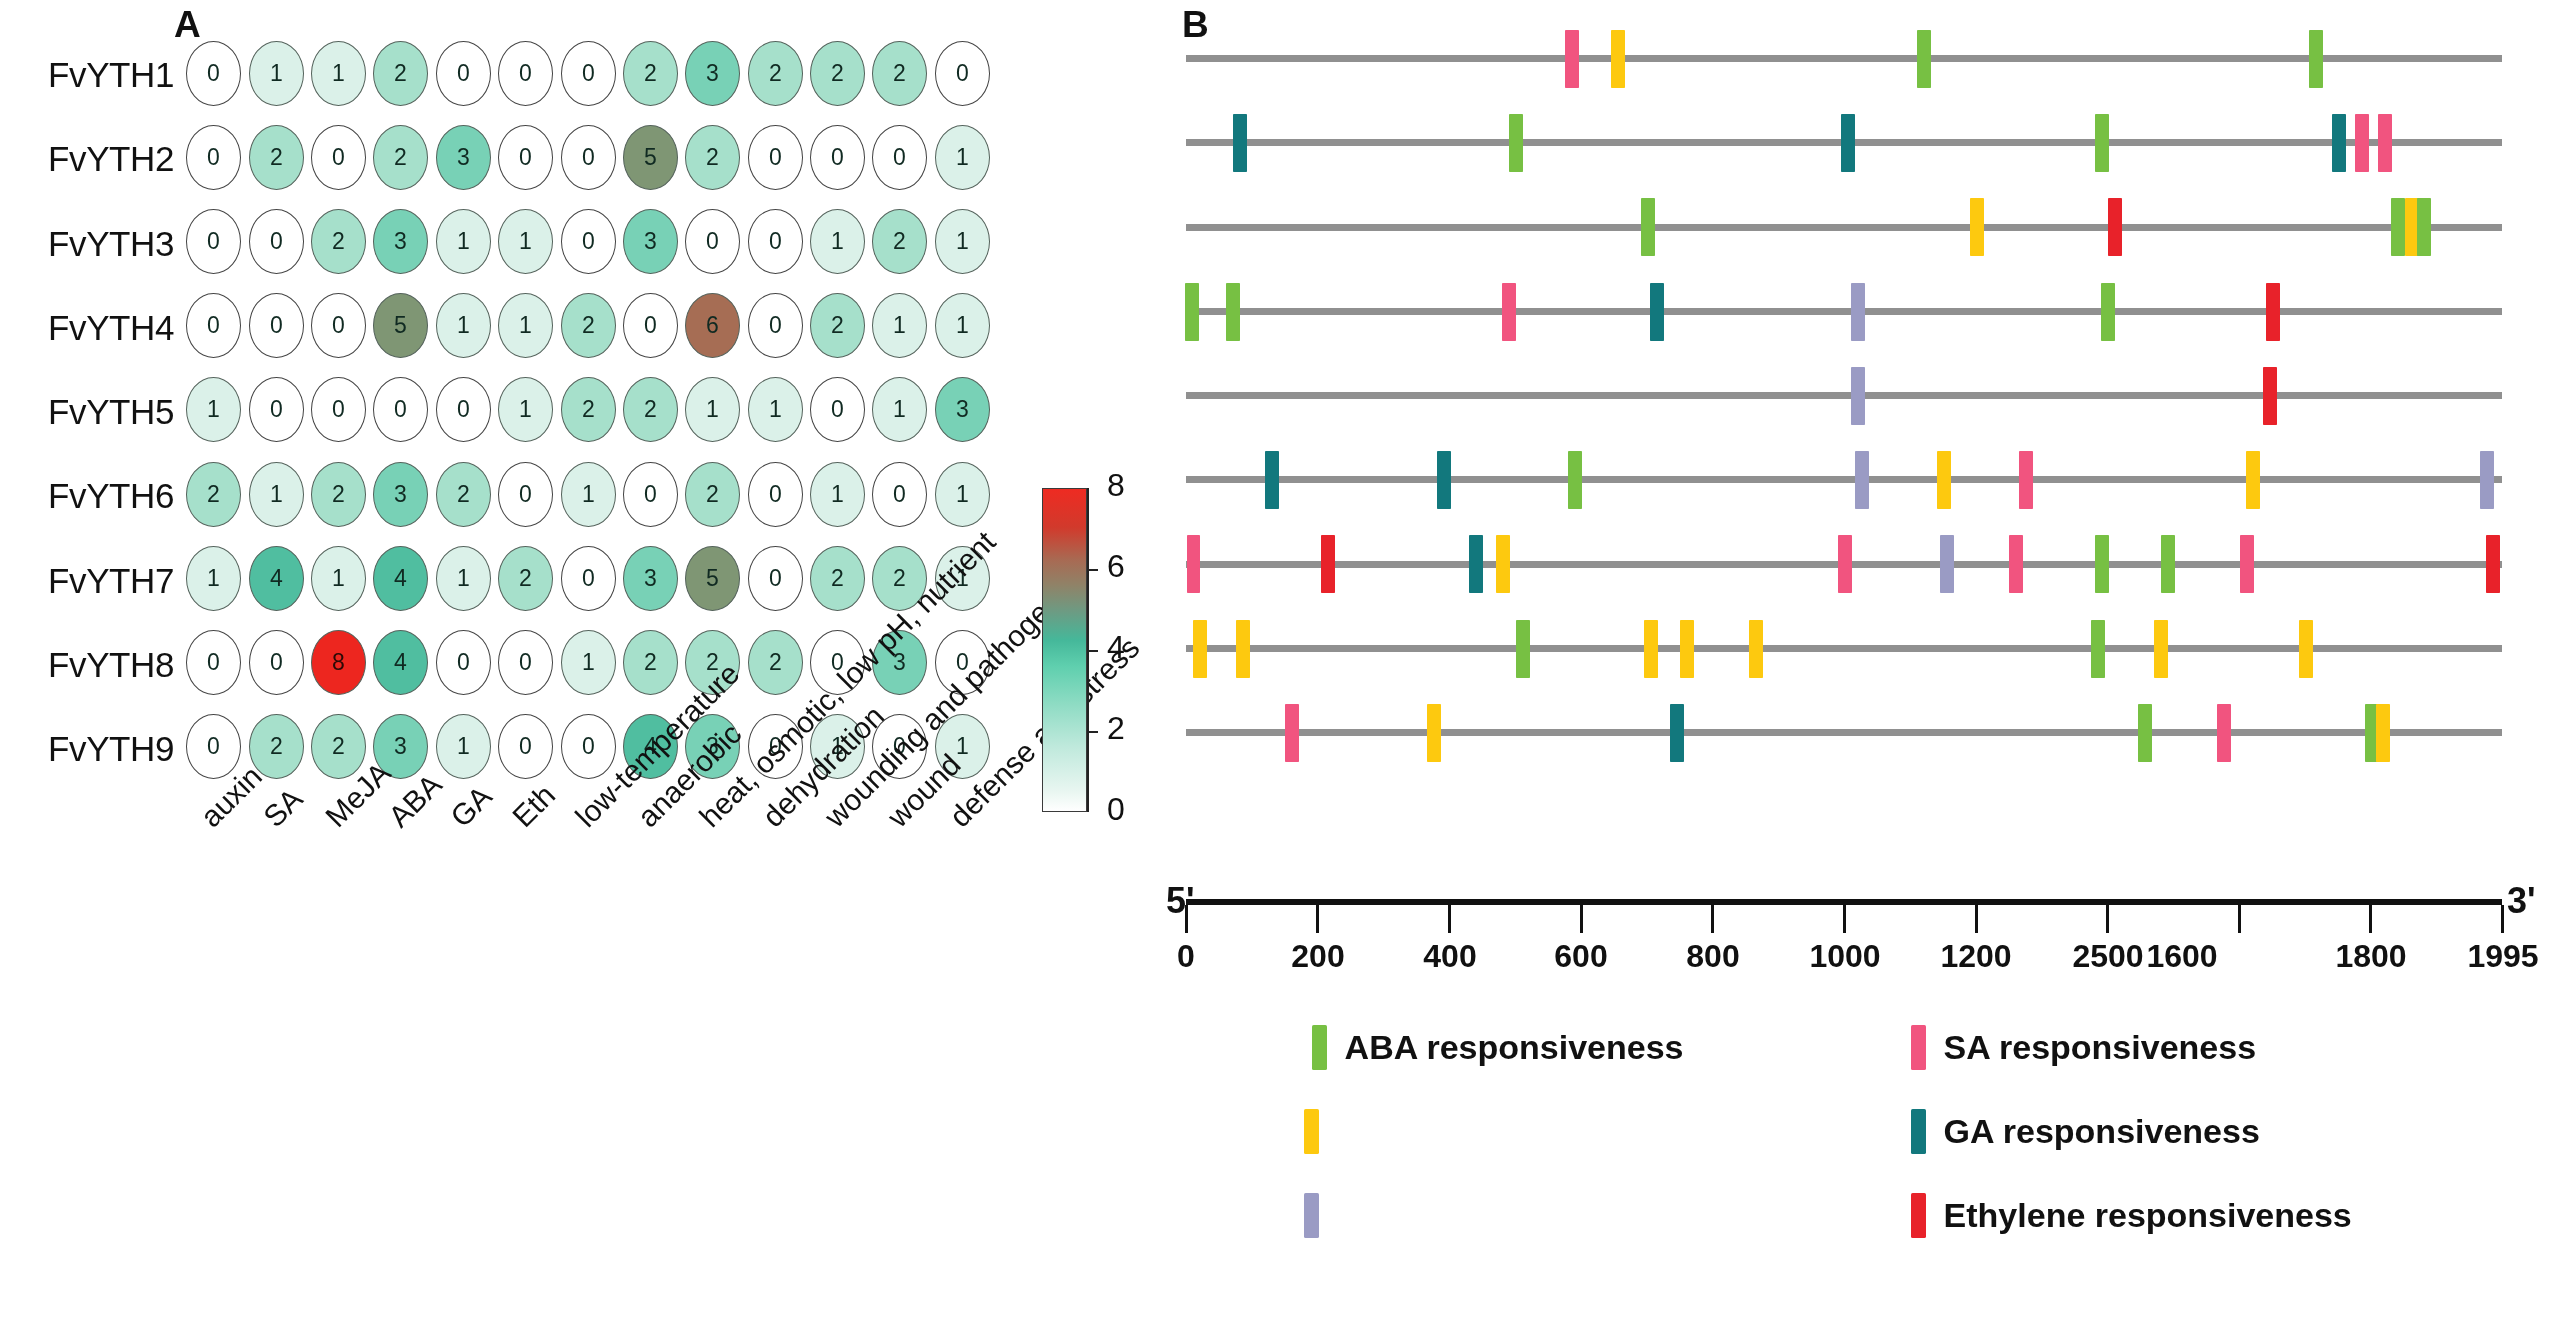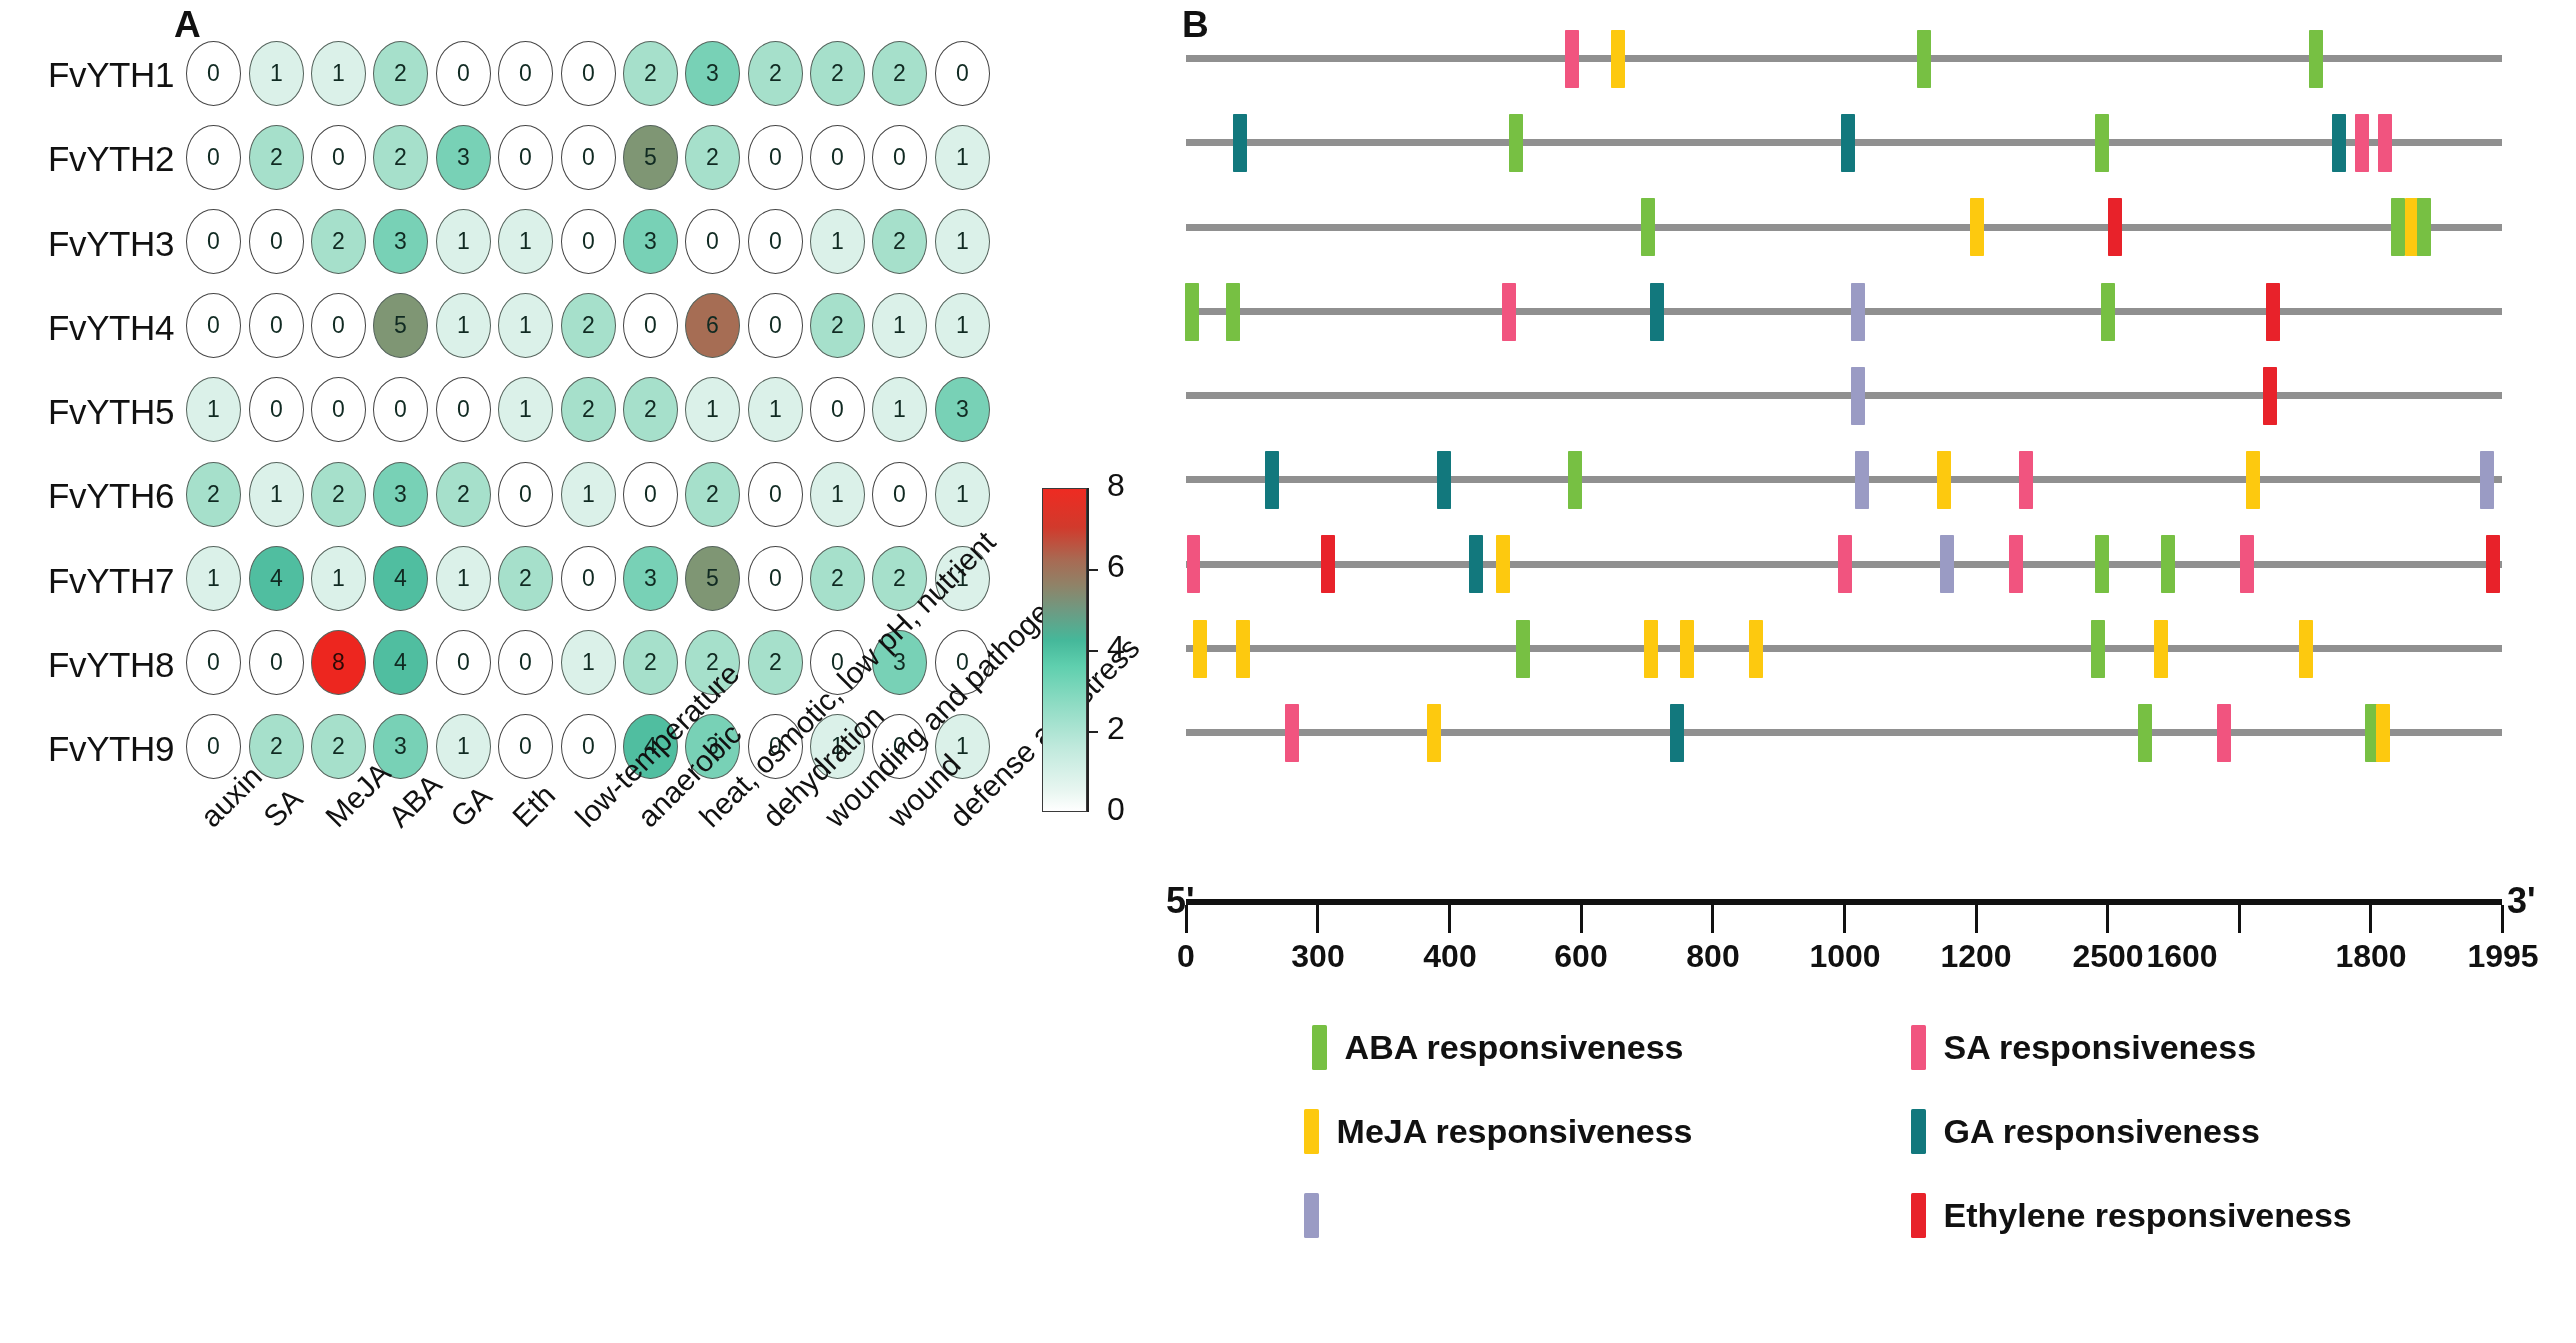--- a/index.html
+++ b/index.html
@@ -293,21 +293,21 @@
         <div class="motif" style="left: 1059px; top: 704px; height: 58px; background: rgb(241, 84, 127);"></div>
         <div class="motif" style="left: 1207px; top: 704px; height: 58px; background: rgb(119, 192, 67);"></div>
         <div class="motif" style="left: 1218px; top: 704px; height: 58px; background: rgb(253, 201, 15);"></div>
       </div>
 
     <div id="axisline" style="left: 28px; top: 899px; width: 1316px;"></div>
     <div id="b-ticks">
         <div class="atick" style="left: 27px; top: 905px; height: 27.5px;"></div>
         <div class="atlab" style="left: 28px; top: 938px;">0</div>
         <div class="atick" style="left: 158px; top: 905px; height: 27.5px;"></div>
-        <div class="atlab" style="left: 160px; top: 938px;">300</div>
+        <div class="atlab" style="left: 160px; top: 938px;">200</div>
         <div class="atick" style="left: 290px; top: 905px; height: 27.5px;"></div>
         <div class="atlab" style="left: 292px; top: 938px;">400</div>
         <div class="atick" style="left: 422px; top: 905px; height: 27.5px;"></div>
         <div class="atlab" style="left: 423px; top: 938px;">600</div>
         <div class="atick" style="left: 553px; top: 905px; height: 27.5px;"></div>
         <div class="atlab" style="left: 555px; top: 938px;">800</div>
         <div class="atick" style="left: 685px; top: 905px; height: 27.5px;"></div>
         <div class="atlab" style="left: 687px; top: 938px;">1000</div>
         <div class="atick" style="left: 817px; top: 905px; height: 27.5px;"></div>
         <div class="atlab" style="left: 818px; top: 938px;">1200</div>
@@ -327,21 +327,20 @@
         <div class="legrow" style="left: 146px; top: 1025px; margin-left: 8px;">
           <div class="legswatch" style="background: rgb(119, 192, 67);"></div>
           <div class="legtext">ABA responsiveness</div>
         </div>
         <div class="legrow" style="left: 753px; top: 1025px; align-items: center;">
           <div class="legswatch" style="background: rgb(241, 84, 127);"></div>
           <div class="legtext">SA responsiveness</div>
         </div>
         <div class="legrow" style="left: 146px; top: 1109px;">
           <div class="legswatch" style="background: rgb(253, 201, 15);"></div>
-          <div class="legtext">MeJA responsiveness</div>
         </div>
         <div class="legrow" style="left: 753px; top: 1109px;">
           <div class="legswatch" style="background: rgb(18, 120, 125);"></div>
           <div class="legtext">GA responsiveness</div>
         </div>
         <div class="legrow" style="left: 146px; top: 1193px;">
           <div class="legswatch" style="background: rgb(154, 155, 196);"></div>
         </div>
         <div class="legrow" style="left: 753px; top: 1193px;">
           <div class="legswatch" style="background: rgb(232, 34, 42);"></div>

